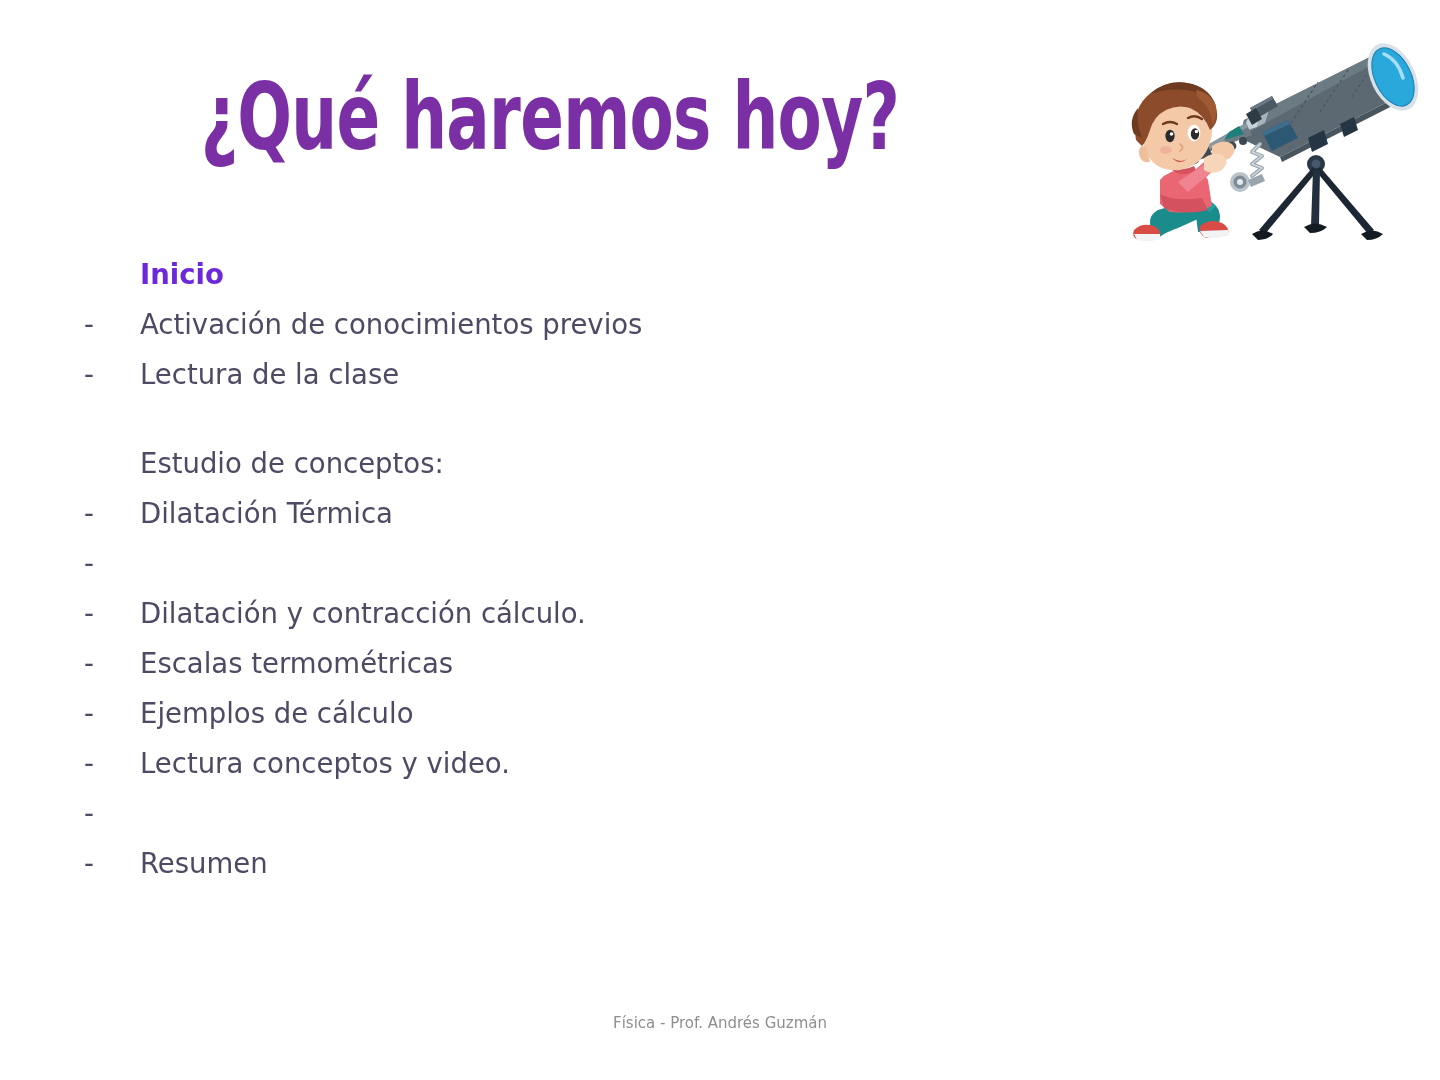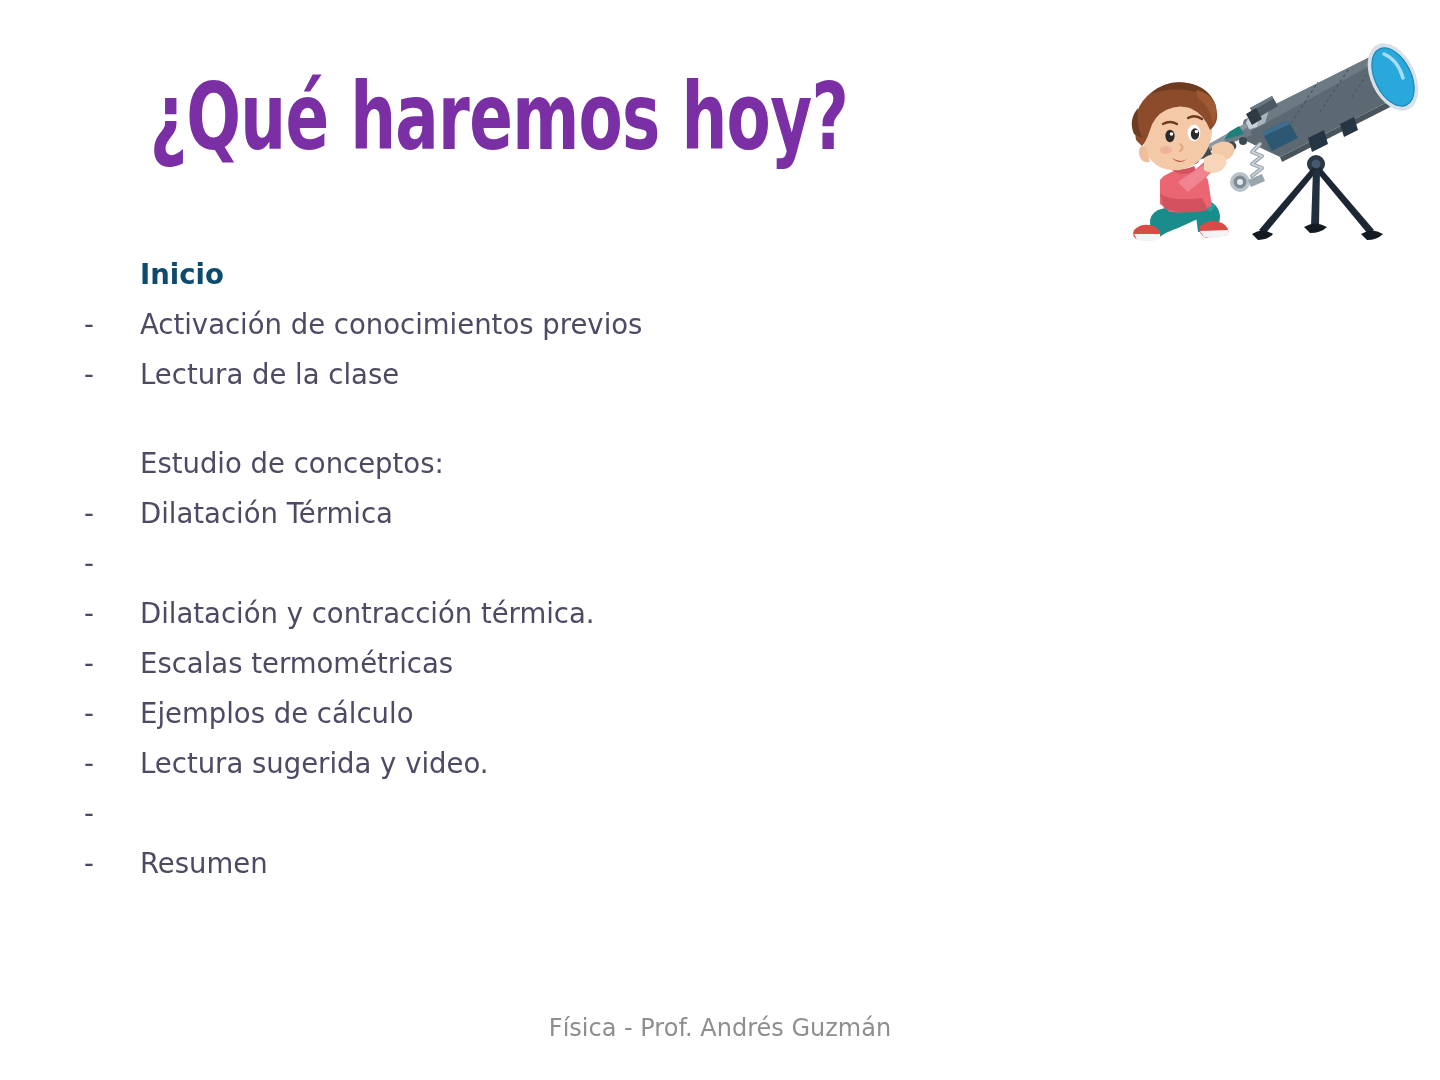--- a/index.html
+++ b/index.html
@@ -18,21 +18,21 @@
     background: #ffffff;
     overflow: hidden;
   }
 
   
   .title-wrap {
     position: absolute;
     left: 0;
     top: 72px;
     width: 1100px;
-    text-align: left;
+    text-align: center;
     pointer-events: none;
   }
   .title {
     display: inline-block;
     font-family: "DejaVu Sans", sans-serif;
     font-weight: 700;
     font-size: 92px;
     line-height: 1.0;
     letter-spacing: -1px;
     color: #7A2FA5;
@@ -62,21 +62,21 @@
     display: flex;
     align-items: baseline;
     height: 50px;
     font-size: 27.5px;
     color: #4E4A63;
     font-family: "DejaVu Sans", sans-serif;
     white-space: nowrap;
   }
   .row.heading {
     font-weight: 700;
-    color: #0c4a6e;
+    color: #6d28d9;
   }
   .row.plain {
     font-weight: 400;
     margin-top: 39px;
   }
   .dash {
     display: inline-block;
     width: 56px;
     flex: 0 0 56px;
     color: #4E4A63;
@@ -88,21 +88,21 @@
   }
 
   
   .footer {
     position: absolute;
     left: 0;
     top: 1014px;
     width: 1440px;
     text-align: center;
     font-family: "DejaVu Sans", sans-serif;
-    font-size: 24px;
+    font-size: 15px;
     color: #8E8E8E;
   }
 </style>
 </head>
 <body>
 
 <div class="slide">
 
   <div class="title-wrap">
     <span class="title">¿Qué haremos hoy?</span>
@@ -266,36 +266,36 @@
       <span class="dash">-</span>
       <span class="row-text">Dilatación Térmica</span>
     </div>
 
     <div class="row">
       <span class="dash">-</span>
     </div>
 
     <div class="row">
       <span class="dash">-</span>
-      <span class="row-text">Dilatación y contracción térmica.</span>
+      <span class="row-text">Dilatación y contracción cálculo.</span>
     </div>
 
     <div class="row">
       <span class="dash">-</span>
       <span class="row-text">Escalas termométricas</span>
     </div>
 
     <div class="row">
       <span class="dash">-</span>
       <span class="row-text">Ejemplos de cálculo</span>
     </div>
 
     <div class="row">
       <span class="dash">-</span>
-      <span class="row-text">Lectura sugerida y video.</span>
+      <span class="row-text">Lectura conceptos y video.</span>
     </div>
 
     <div class="row">
       <span class="dash">-</span>
     </div>
 
 
     <div class="row">
       <span class="dash">-</span>
       <span class="row-text">Resumen</span>

